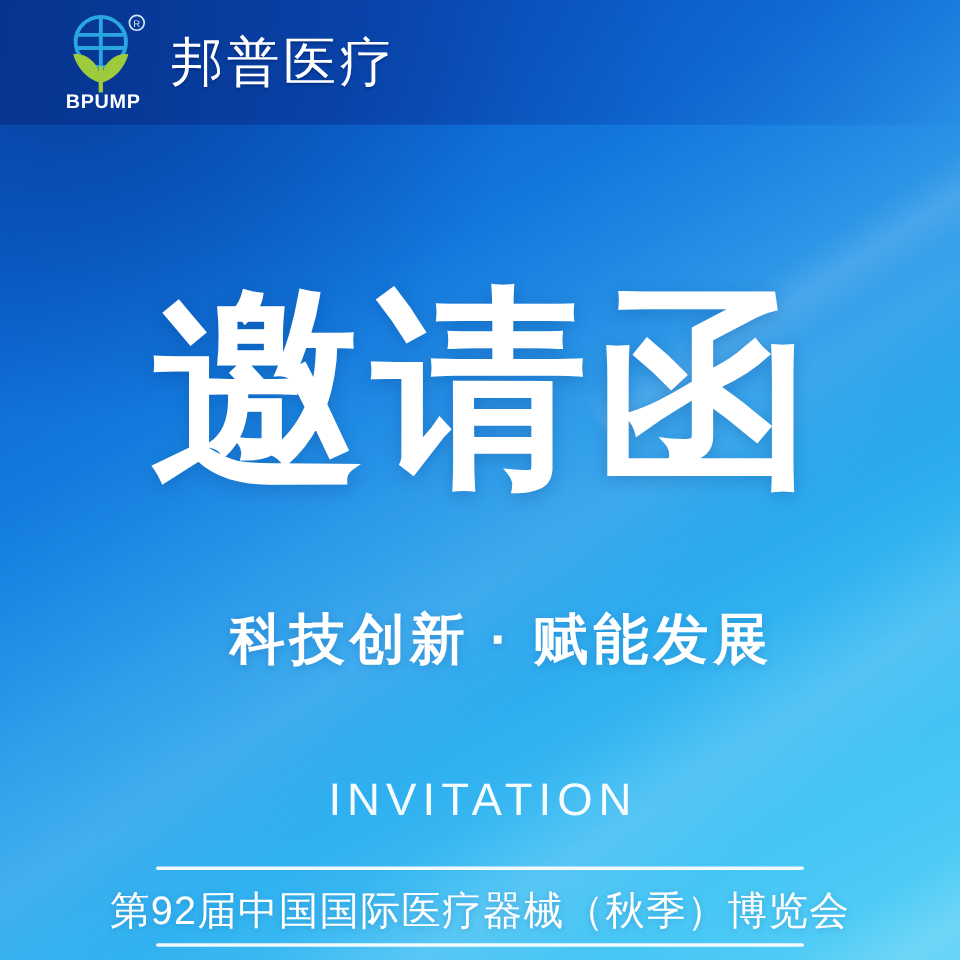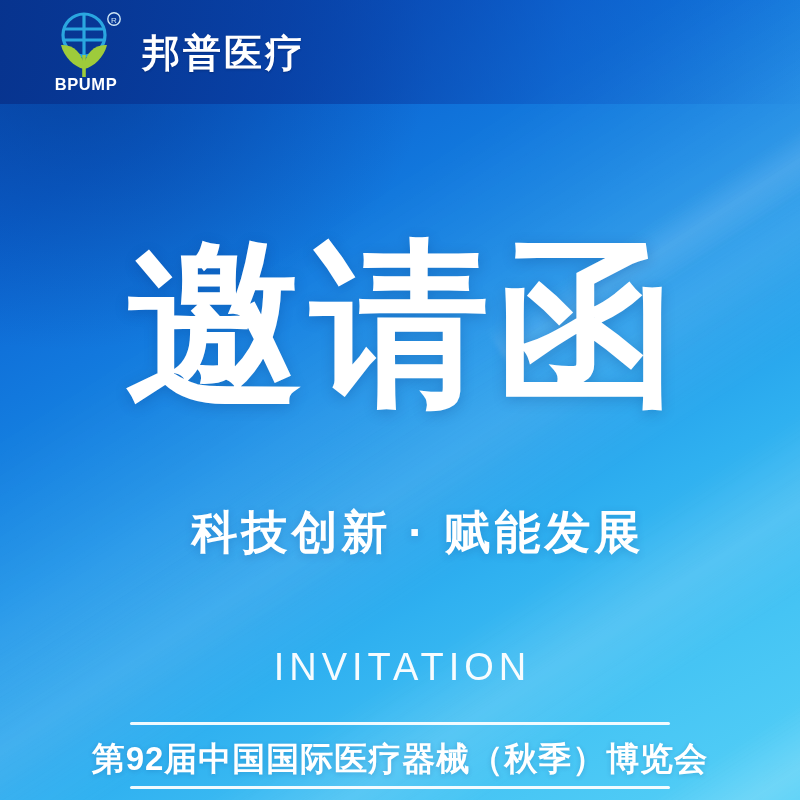--- a/index.html
+++ b/index.html
@@ -124,22 +124,22 @@
     gap: 16px;
   }
   .logo-mark {
     position: relative;
     width: 78px;
     height: 84px;
   }
   .logo-mark svg { display: block; }
   .brand-cn {
     color: #ffffff;
-    font-size: 38px;
-    font-weight: 700;
+    font-size: 44px;
+    font-weight: 400;
     letter-spacing: 3px;
     line-height: 1;
     margin-top: 4px;
     text-shadow: 0 1px 2px rgba(0,20,70,0.35);
   }
 
   
   .title-cn {
     position: absolute;
     left: 0;
@@ -197,21 +197,21 @@
   .rule-bottom { top: 786px; }
 
   .footer-cn {
     position: absolute;
     left: 0;
     top: 738px;
     width: 800px;
     text-align: center;
     color: #ffffff;
     font-size: 33px;
-    font-weight: 700;
+    font-weight: 400;
     letter-spacing: 1px;
     line-height: 1.3;
     text-shadow: 0 1px 5px rgba(0,40,110,0.18);
   }
 </style>
 </head>
 <body>
 
 <div id="poster">
 

